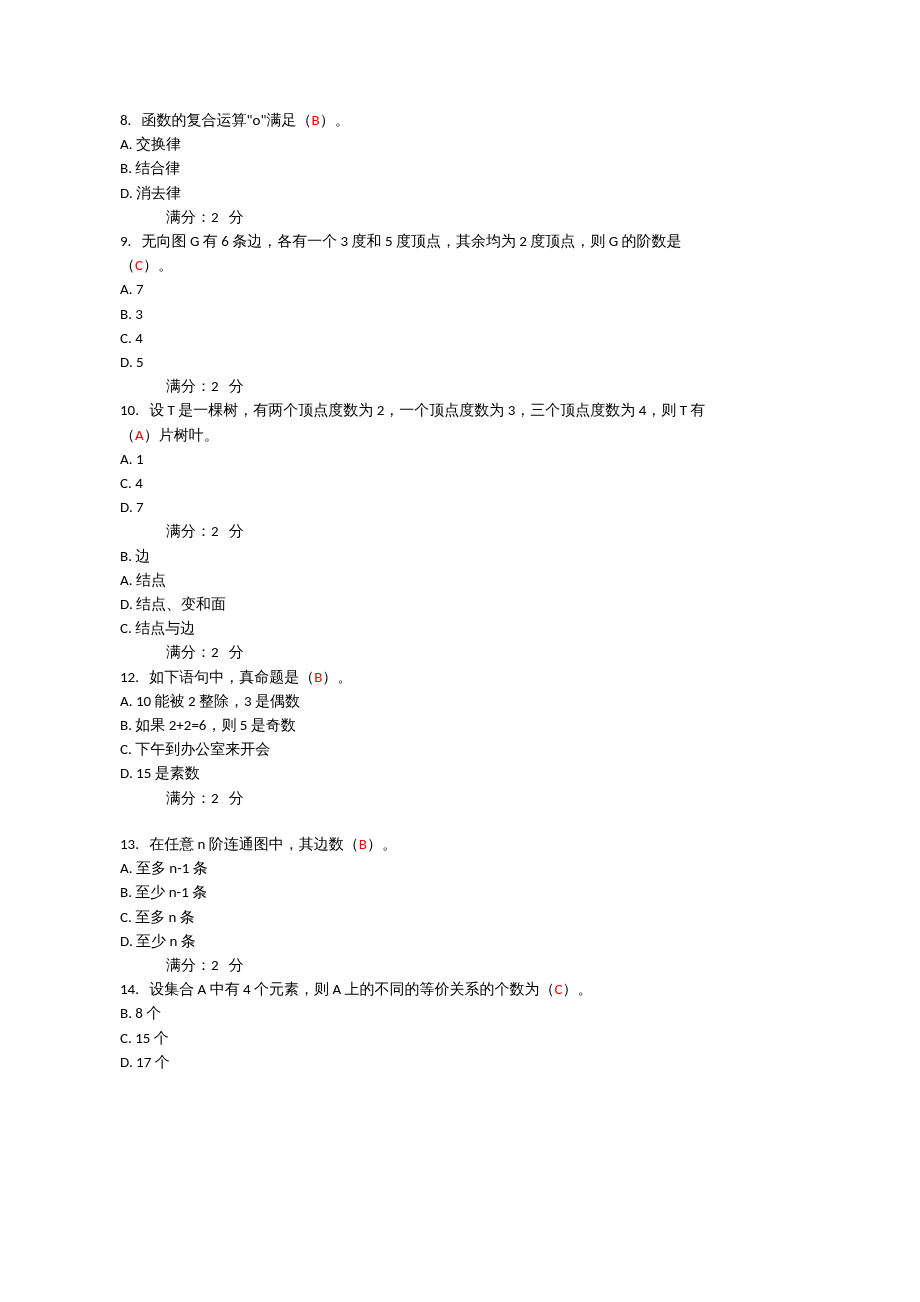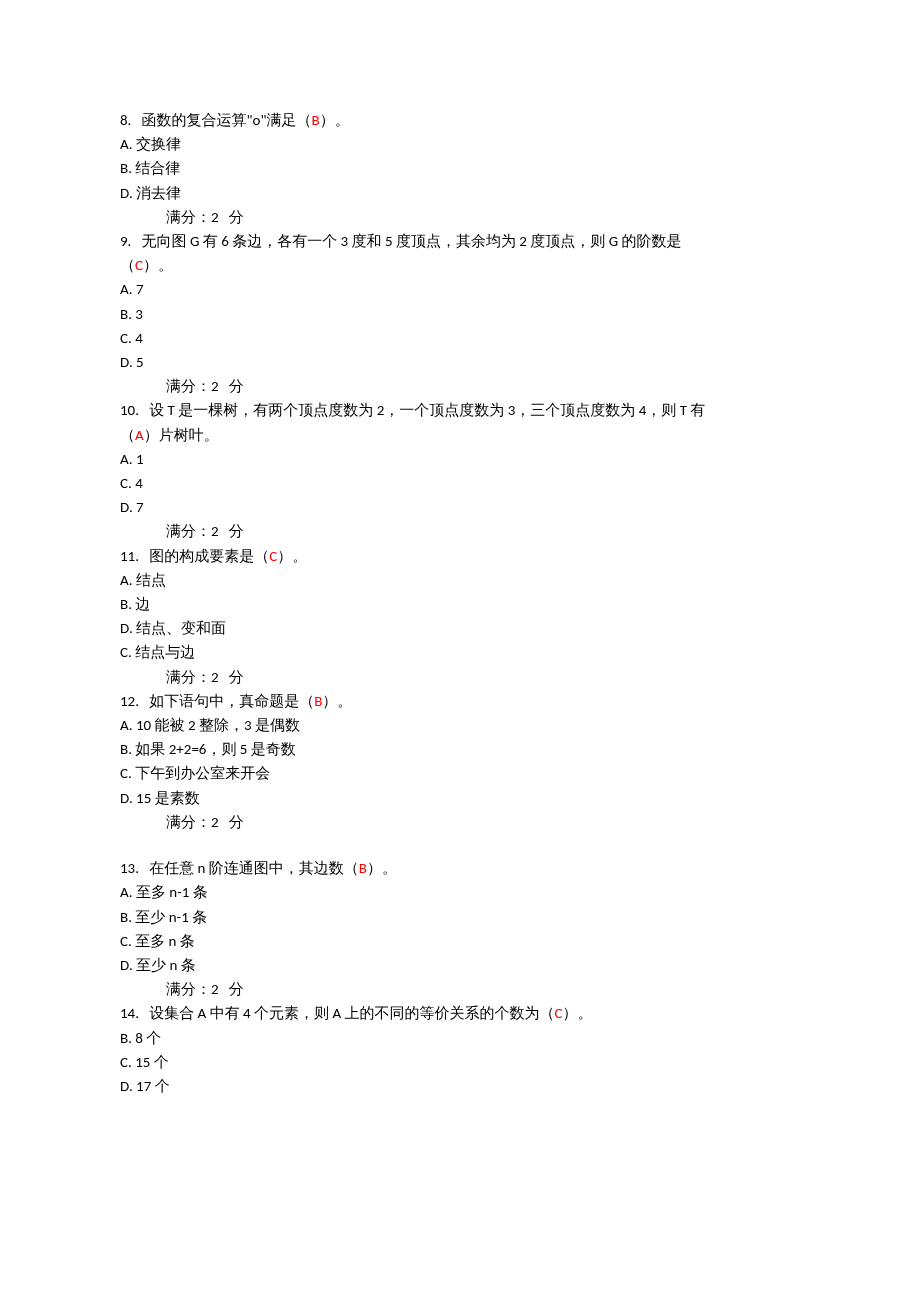--- a/index.html
+++ b/index.html
@@ -41,23 +41,22 @@
   <div class="line">D. 5</div>
   <div class="line score">满分：2   分</div>
 
   <div class="line">10.   设 T 是一棵树，有两个顶点度数为 2，一个顶点度数为 3，三个顶点度数为 4，则 T 有</div>
   <div class="line"><span>（</span><span class="red">A</span><span>）片树叶。</span></div>
   <div class="line">A. 1</div>
   <div class="line">C. 4</div>
   <div class="line">D. 7</div>
   <div class="line score">满分：2   分</div>
 
-  <div class="line"><span>11.   图的构成要素是（</span><span class="red">C</span><span>）。</span></div>
+  <div class="line">B. 边</div>
   <div class="line">A. 结点</div>
-  <div class="line">B. 边</div>
   <div class="line">D. 结点、变和面</div>
   <div class="line">C. 结点与边</div>
   <div class="line score">满分：2   分</div>
 
   <div class="line"><span>12.   如下语句中，真命题是（</span><span class="red">B</span><span>）。</span></div>
   <div class="line">A. 10 能被 2 整除，3 是偶数</div>
   <div class="line">B. 如果 2+2=6，则 5 是奇数</div>
   <div class="line">C. 下午到办公室来开会</div>
   <div class="line">D. 15 是素数</div>
   <div class="line score">满分：2   分</div>

